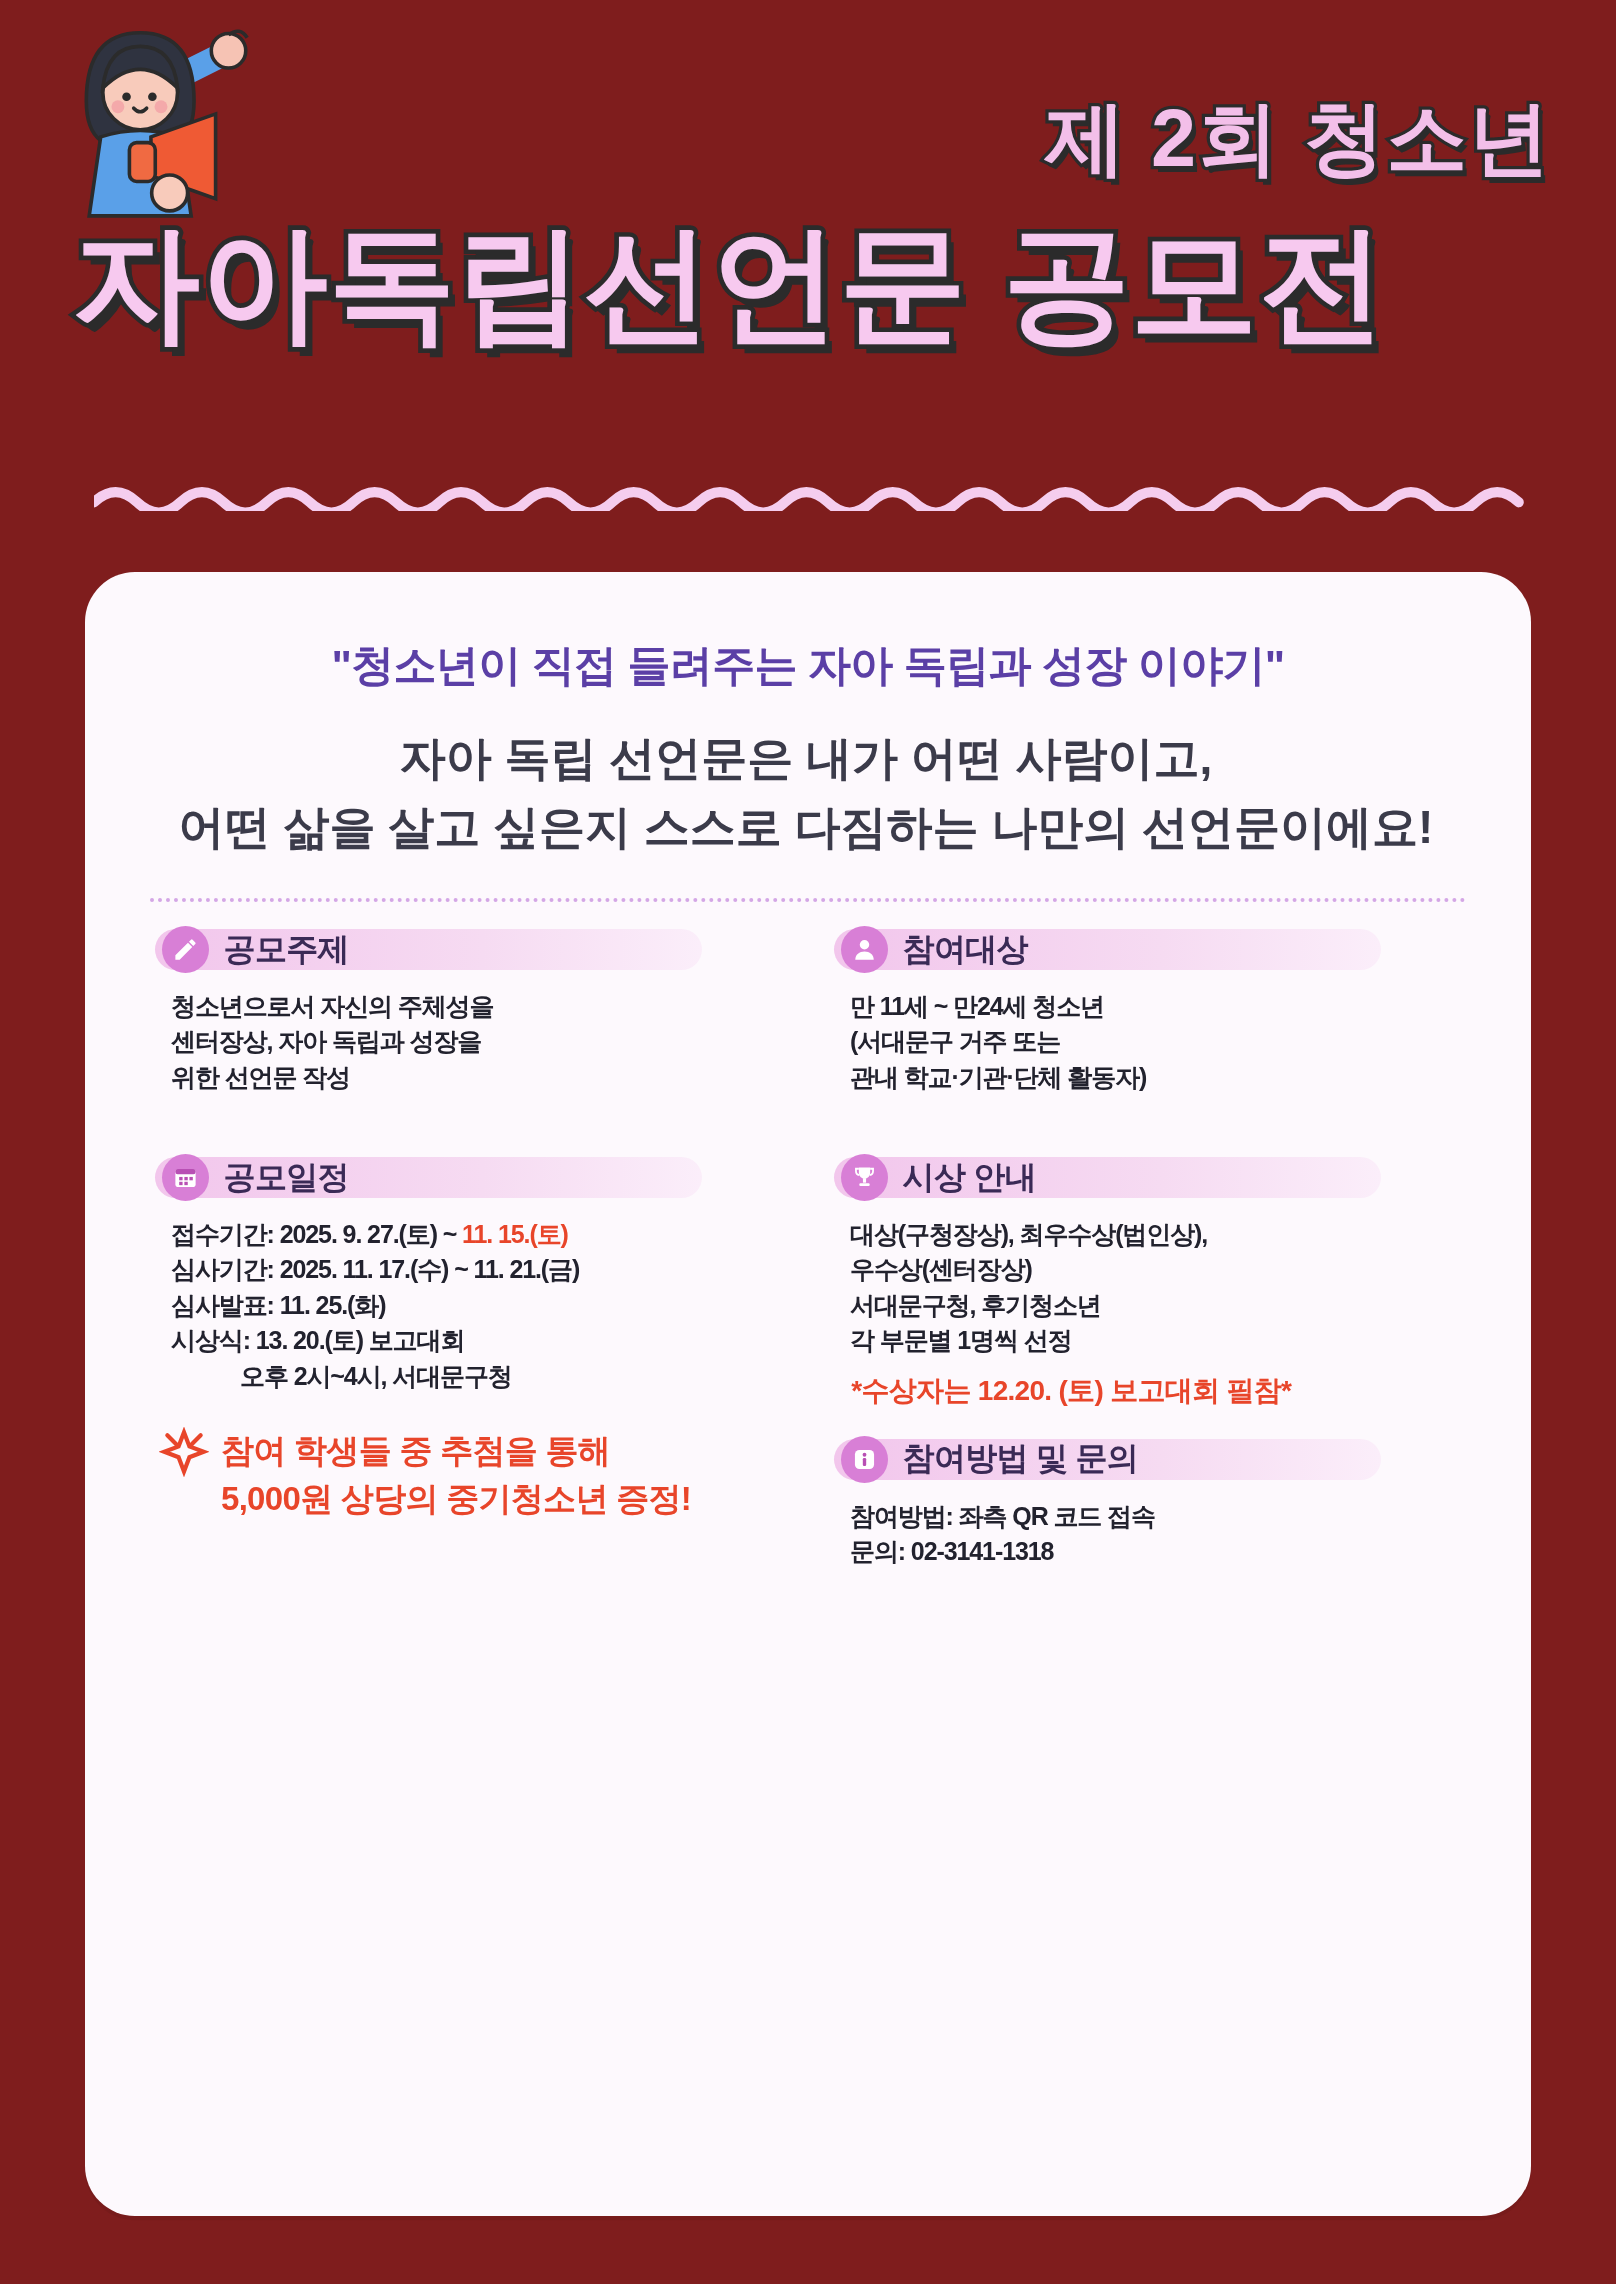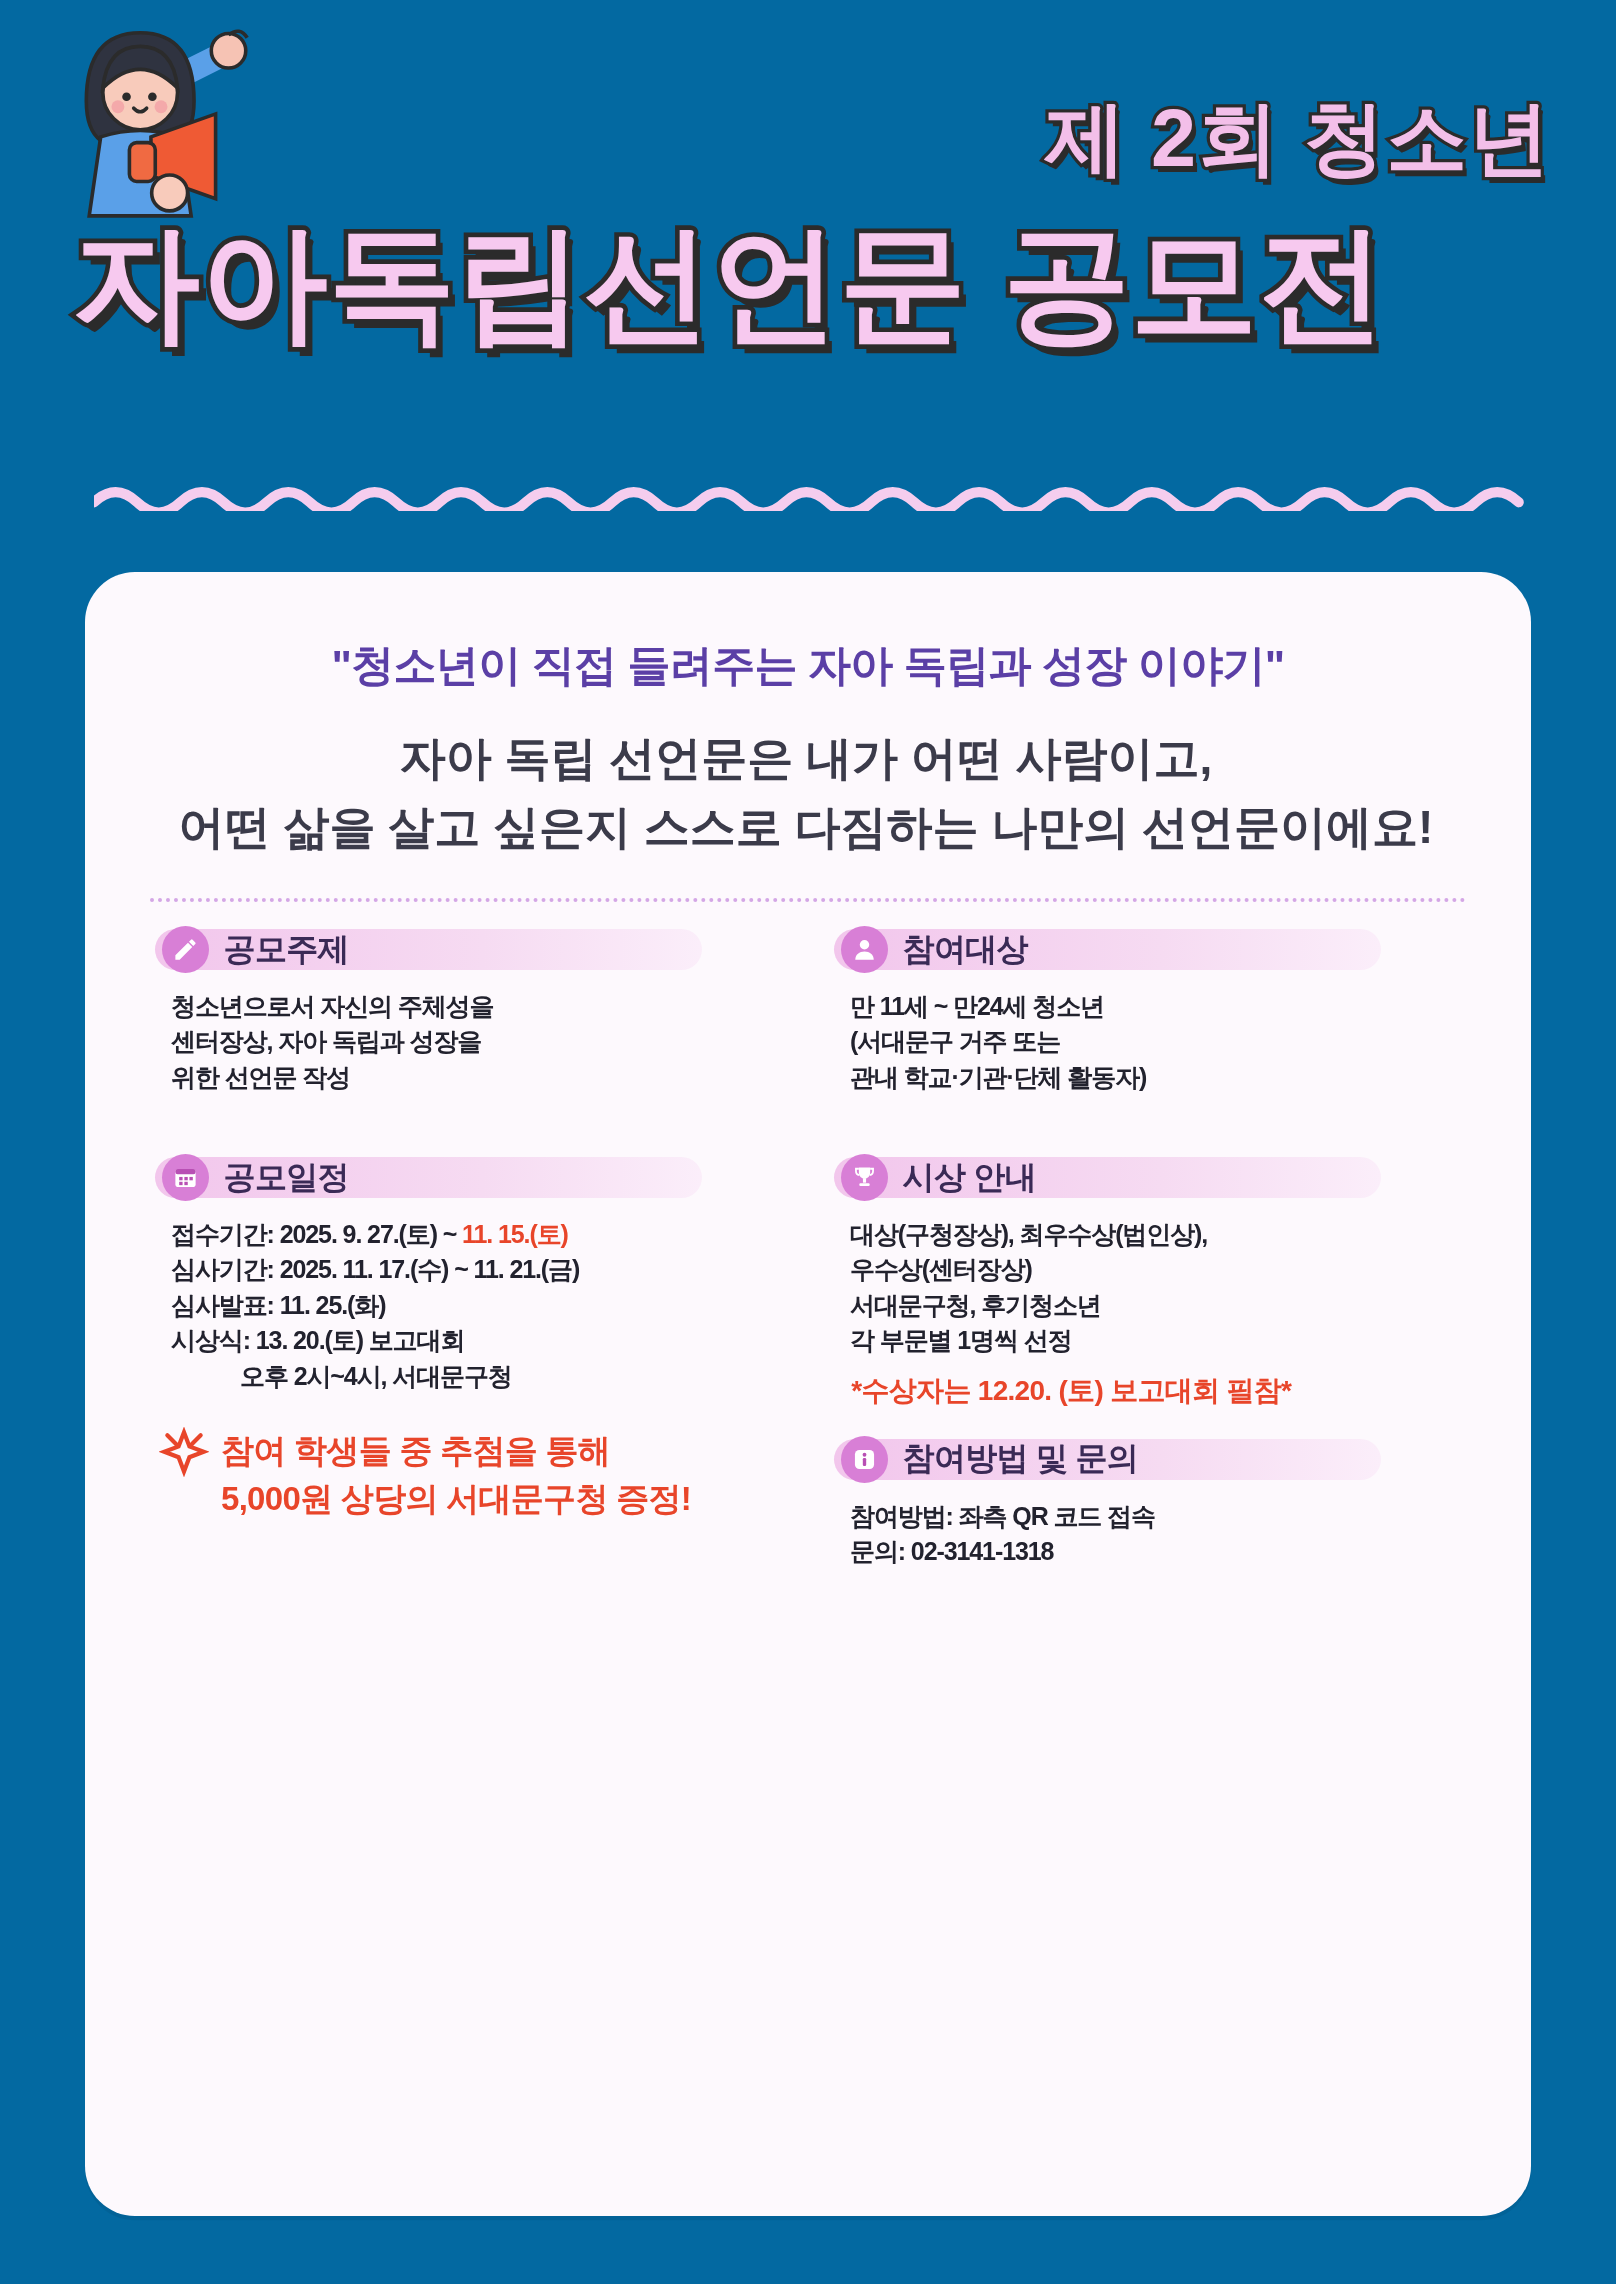--- a/index.html
+++ b/index.html
@@ -7,21 +7,21 @@
     padding: 0;
     background: #ffffff;
   }
   body {
     font-family: "Liberation Sans", "DejaVu Sans", sans-serif;
   }
   .poster {
     position: relative;
     width: 1616px;
     height: 2284px;
-    background: #0369a1;
+    background: #7f1d1d;
     overflow: hidden;
   }
 
   
   .header {
     position: relative;
     height: 547px;
   }
   .title-block {
     position: absolute;
@@ -280,21 +280,21 @@
           <span>시상식: 13. 20.(토) 보고대회</span><br>
           <span class="indent">오후 2시~4시, 서대문구청</span>
         </p>
 
         <p class="note-red">
           <svg class="spark" viewBox="0 0 24 24">
             <path d="M12 2.5 L14.6 9.3 L21.5 11.9 L14.6 14.5 L12 21.4 L9.4 14.5 L2.5 11.9 L9.4 9.3 Z" fill="none" stroke="#e8452a" stroke-width="2"></path>
             <path d="M4 4 L9 9 M20 4 L15 9" stroke="#e8452a" stroke-width="2" stroke-linecap="round"></path>
           </svg>
           <span>참여 학생들 중 추첨을 통해</span><br>
-          <span>5,000원 상당의 서대문구청 증정!</span>
+          <span>5,000원 상당의 중기청소년 증정!</span>
         </p>
       </div>
 
       <div class="col right">
 
         <div class="pill">
           <span class="badge">
             <svg width="27" height="27" viewBox="0 0 24 24">
               <circle cx="12" cy="7.8" r="4.2" fill="#ffffff"></circle>
               <path d="M3.8 21c0-4.6 3.7-7.3 8.2-7.3s8.2 2.7 8.2 7.3z" fill="#ffffff"></path>

